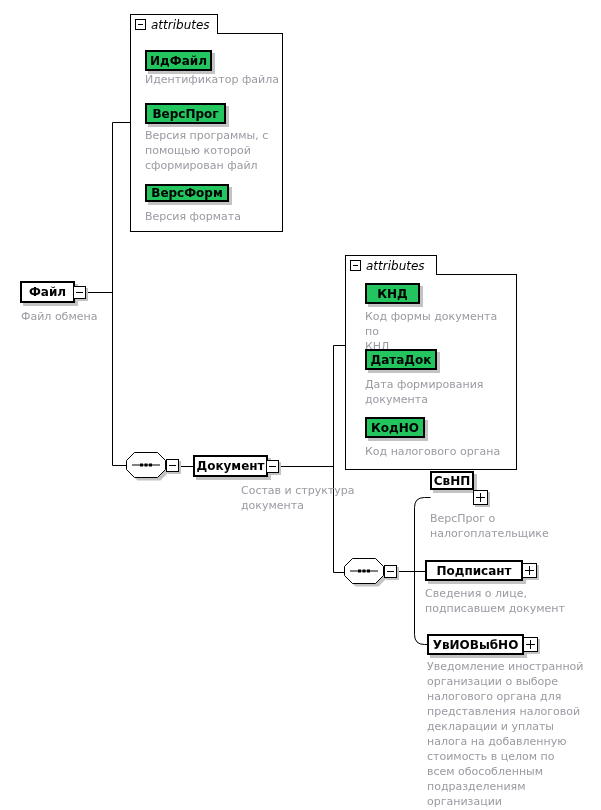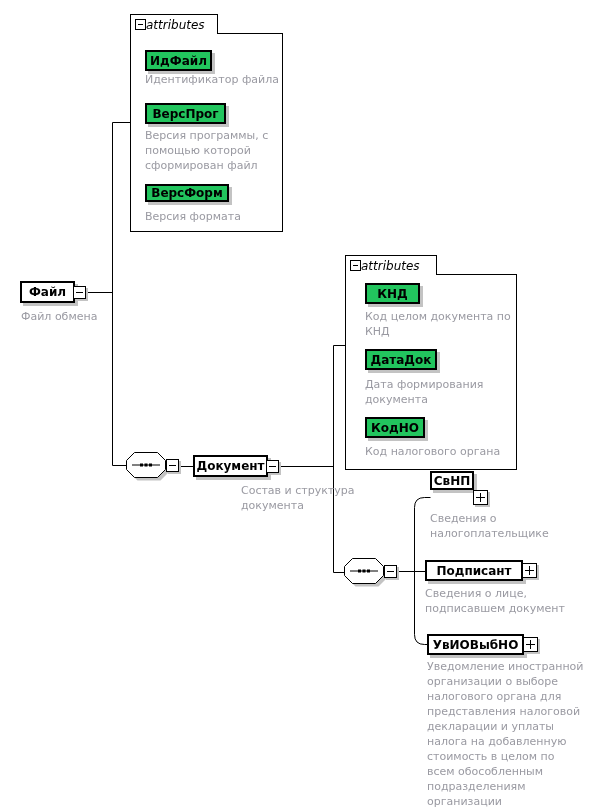--- a/index.html
+++ b/index.html
@@ -23,21 +23,21 @@
     font-size:12px;font-weight:bold;color:#000;white-space:nowrap;
   }
   .desc{
     position:absolute;z-index:2;font-size:11px;line-height:15px;
     color:#9a9aa2;white-space:pre-line;
   }
   
   .attr-tab{
     position:absolute;z-index:2;box-sizing:border-box;background:#fff;
     border:1px solid #000;border-bottom:none;height:20px;
-    display:flex;align-items:center;padding:0 6px 0 4px;
+    display:flex;align-items:center;gap:5px;padding:0 6px 0 4px;
   }
   .attr-tab .lbl{font-size:12px;font-style:italic;color:#000;white-space:nowrap;}
   .attr-body{
     position:absolute;z-index:1;box-sizing:border-box;background:#fff;
     border:1px solid #000;
   }
   
   .toggle{
     position:absolute;z-index:4;box-sizing:border-box;background:#fff;
     border:1px solid #000;width:13px;height:13px;
@@ -131,21 +131,21 @@
     <span class="toggle flat">
         <span class="h"></span>
       </span>
     <span class="lbl">attributes</span>
   </div>
   <div class="attr-body" style="left:345px;top:274px;width:172px;height:196px;"></div>
 
   <div class="abox" style="left:365px;top:283px;width:55px;height:21px;">
     <span>КНД</span>
   </div>
-  <div class="desc" style="left:365px;top:309px;width:148px;">Код целом документа по
+  <div class="desc" style="left:365px;top:309px;width:148px;">Код формы документа по
 КНД</div>
 
   <div class="abox" style="left:365px;top:349px;width:72px;height:21px;">
     <span>ДатаДок</span>
   </div>
   <div class="desc" style="left:365px;top:377px;width:148px;">Дата формирования
 документа</div>
 
   <div class="abox" style="left:365px;top:417px;width:60px;height:21px;">
     <span>КодНО</span>
@@ -164,21 +164,21 @@
       <span class="h"></span>
     </div>
 
   <div class="ebox" style="left:430px;top:471px;width:44px;height:19px;">
     <span>СвНП</span>
   </div>
   <div class="toggle big" style="left:473px;top:490px;">
       <span class="h"></span>
       <span class="v"></span>
     </div>
-  <div class="desc" style="left:430px;top:511px;width:140px;">Сведения о
+  <div class="desc" style="left:430px;top:511px;width:140px;">ВерсПрог о
 налогоплательщике</div>
 
   <div class="ebox" style="left:425px;top:560px;width:98px;height:21px;">
     <span>Подписант</span>
   </div>
   <div class="toggle big" style="left:522px;top:563px;">
       <span class="h"></span>
       <span class="v"></span>
     </div>
   <div class="desc" style="left:425px;top:586px;width:150px;">Сведения о лице,

